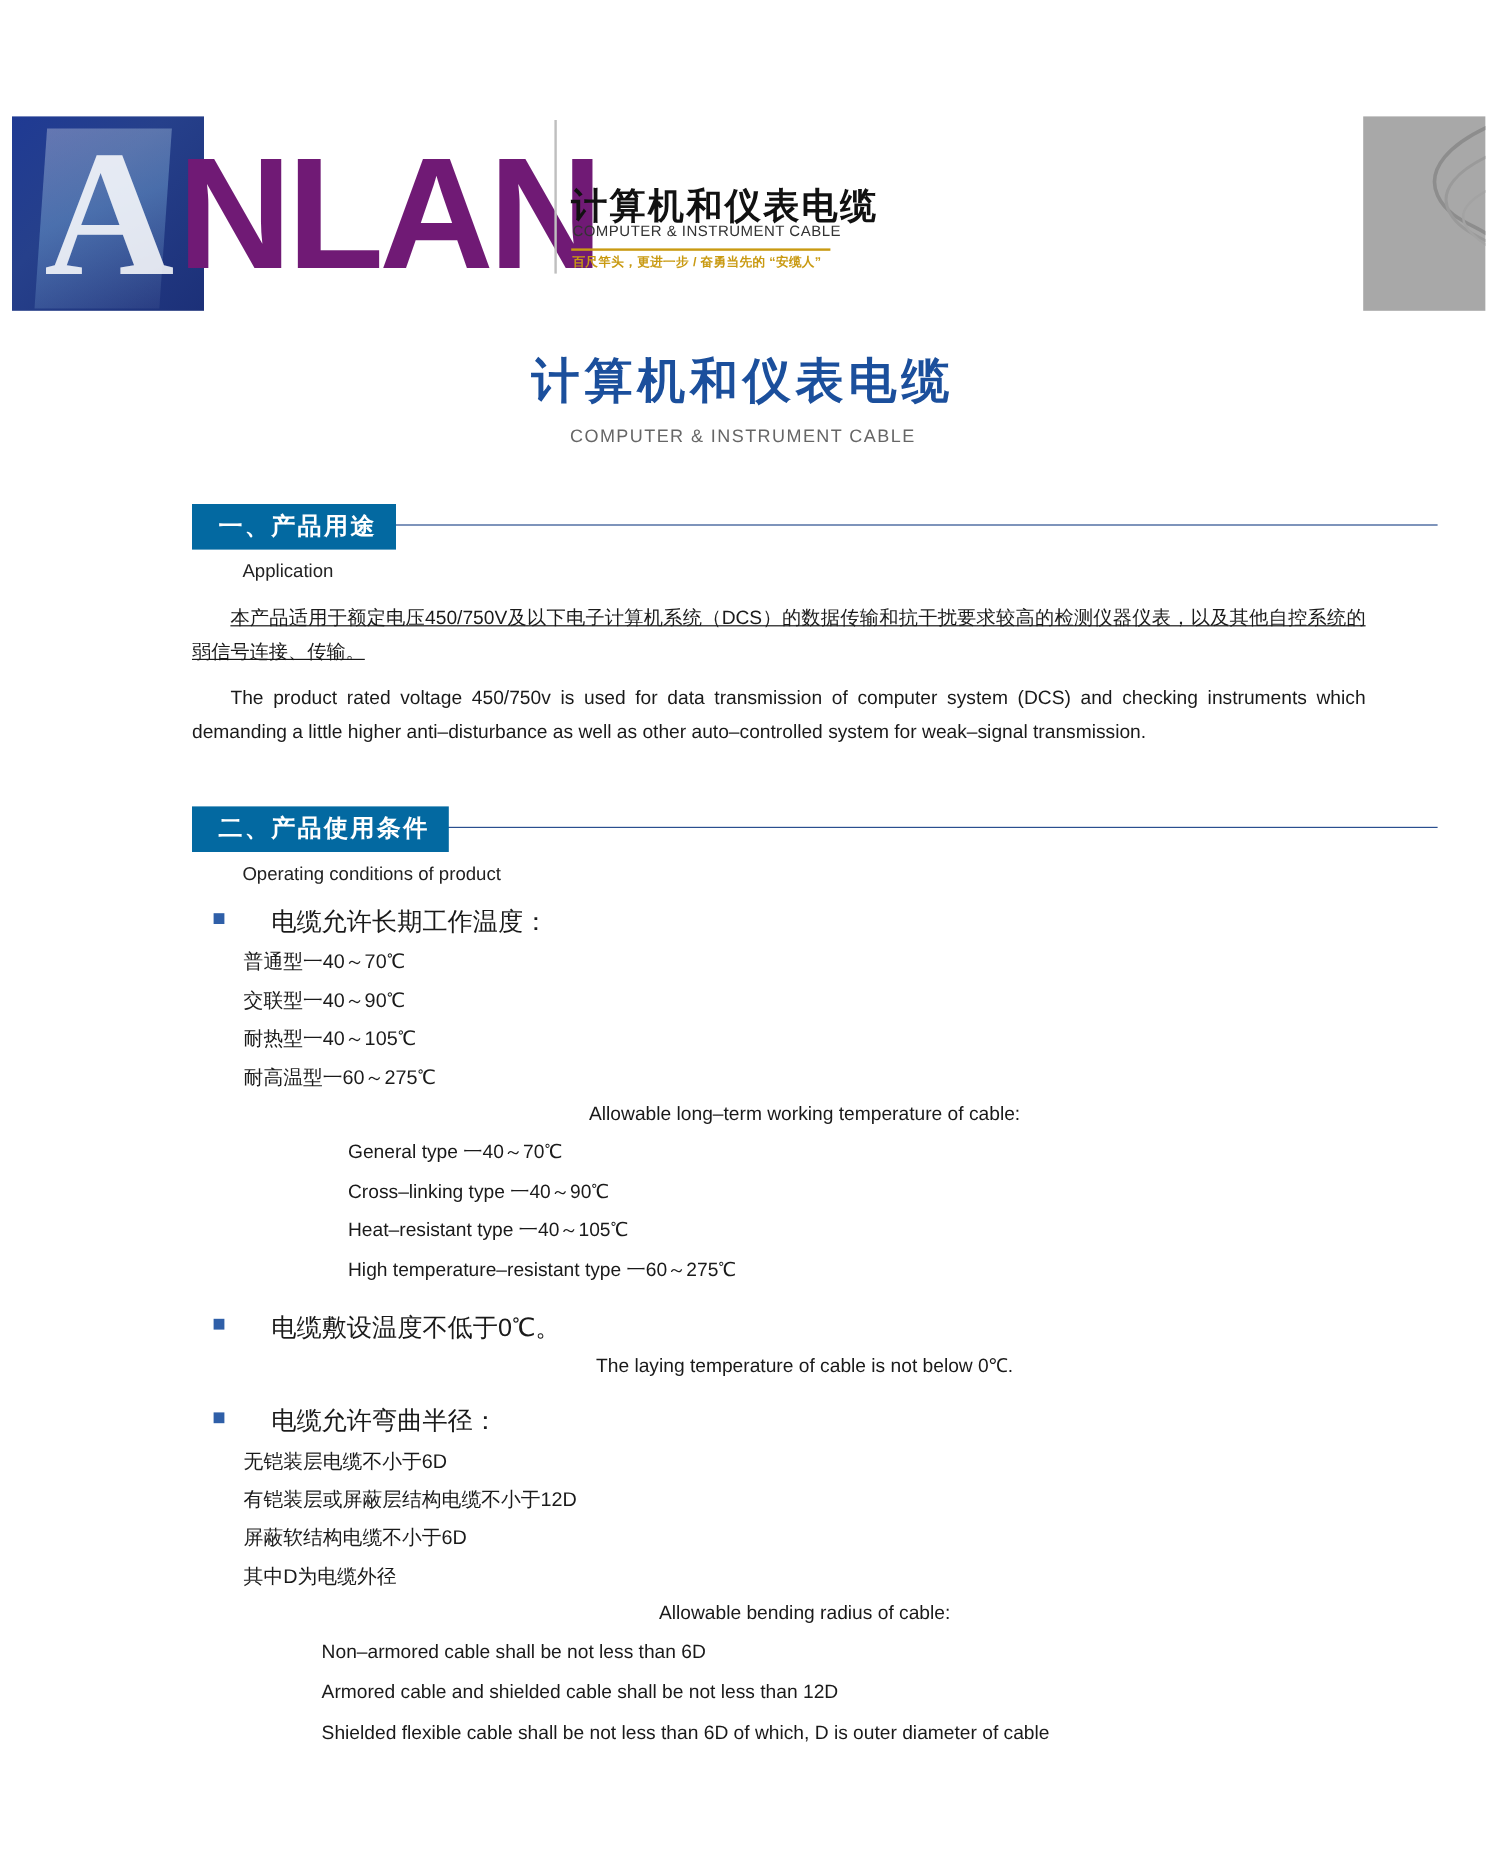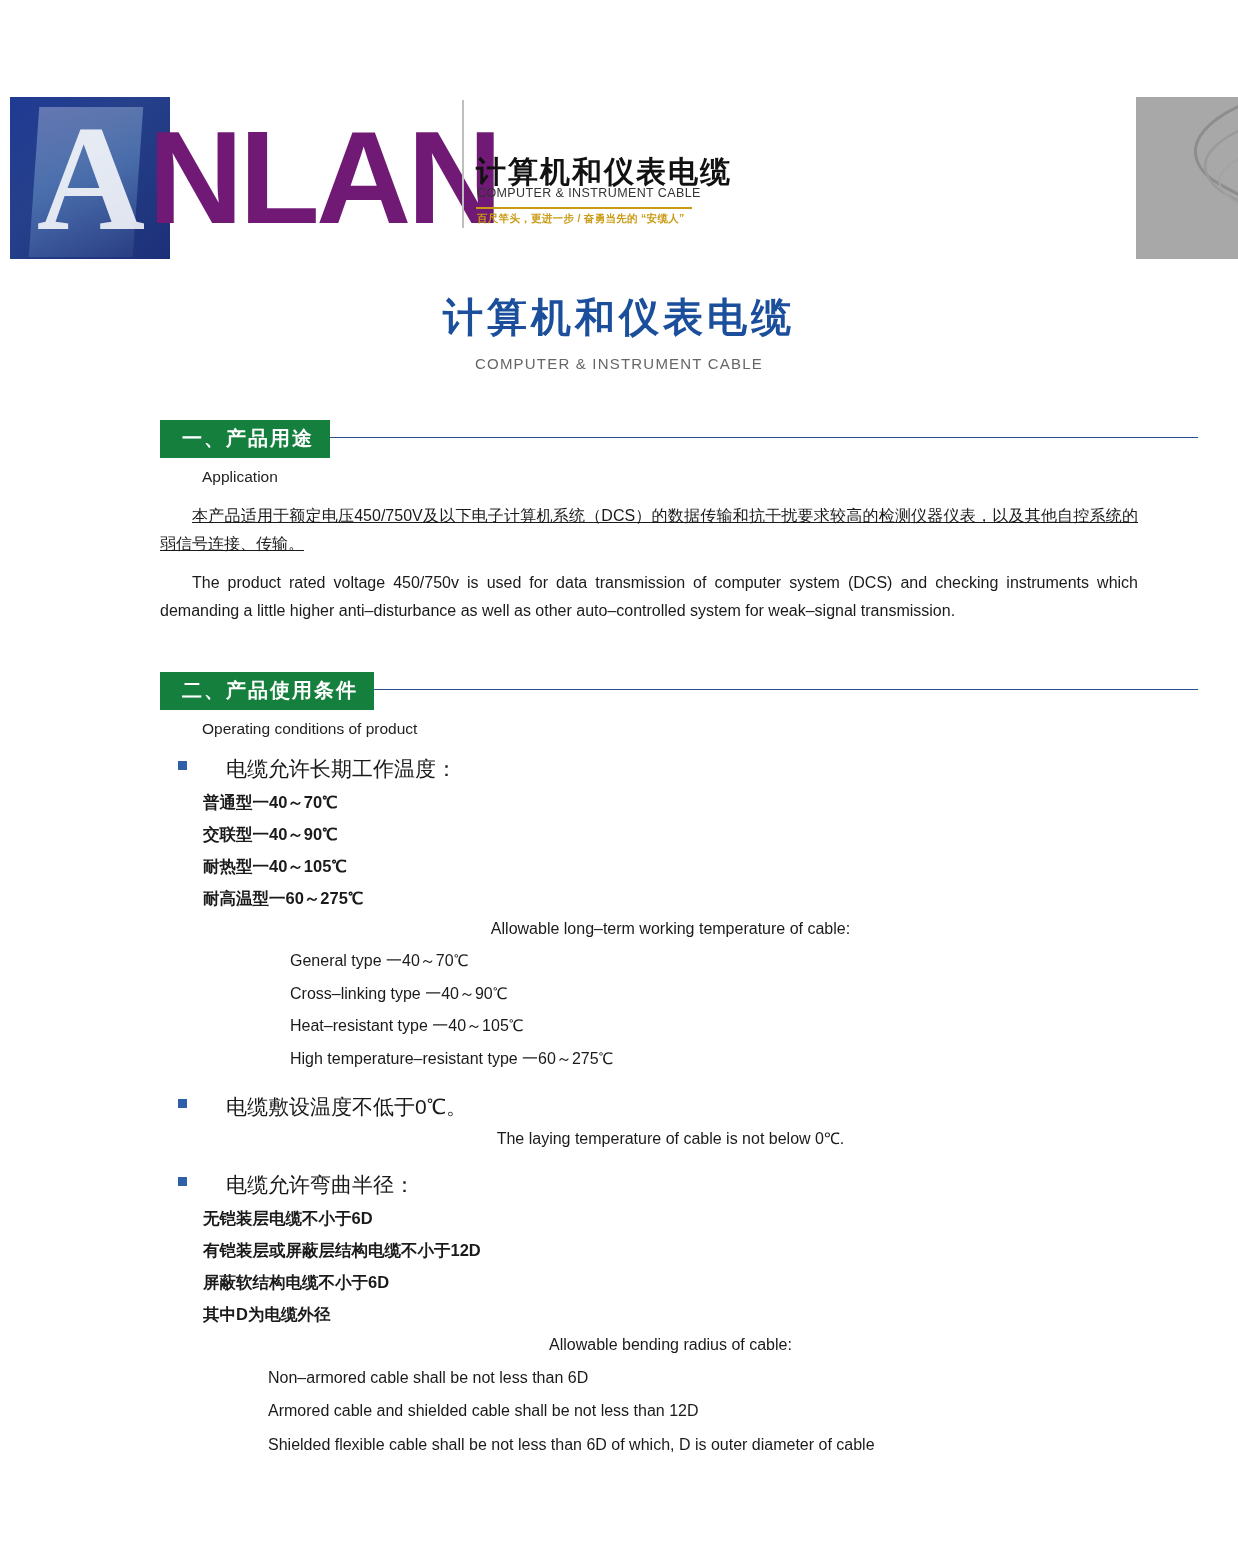--- a/index.html
+++ b/index.html
@@ -145,21 +145,21 @@
     padding: 0 100px 0 160px;
     position: relative;
   }
   .sec-head-wrap {
     position: relative;
     height: 34px;
     margin-left: 0;
   }
   .sec-tab {
     display: inline-block;
-    background: #15803d;
+    background: #0369a1;
     color: #fff;
     font-size: 20px;
     font-weight: bold;
     letter-spacing: 2px;
     padding: 5px 16px 6px 22px;
     position: relative;
     z-index: 2;
   }
   .sec-rule {
     position: absolute;
@@ -210,21 +210,20 @@
   }
   .bullet-text {
     font-size: 21px;
     line-height: 1.6;
     margin-left: 23px;
   }
   .indent-line {
     font-size: 16.5px;
     line-height: 1.95;
     margin-left: 43px;
-    font-weight: bold;
   }
   .indent-line-en {
     font-size: 16px;
     line-height: 1.9;
     margin-left: 43px;
     text-align: center;
   }
   .deep-line {
     font-size: 16px;
     line-height: 2.05;

